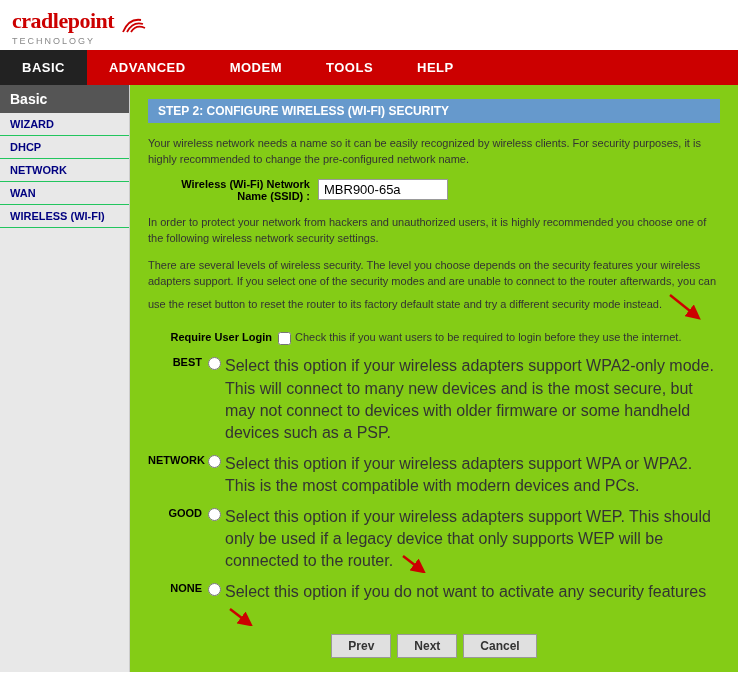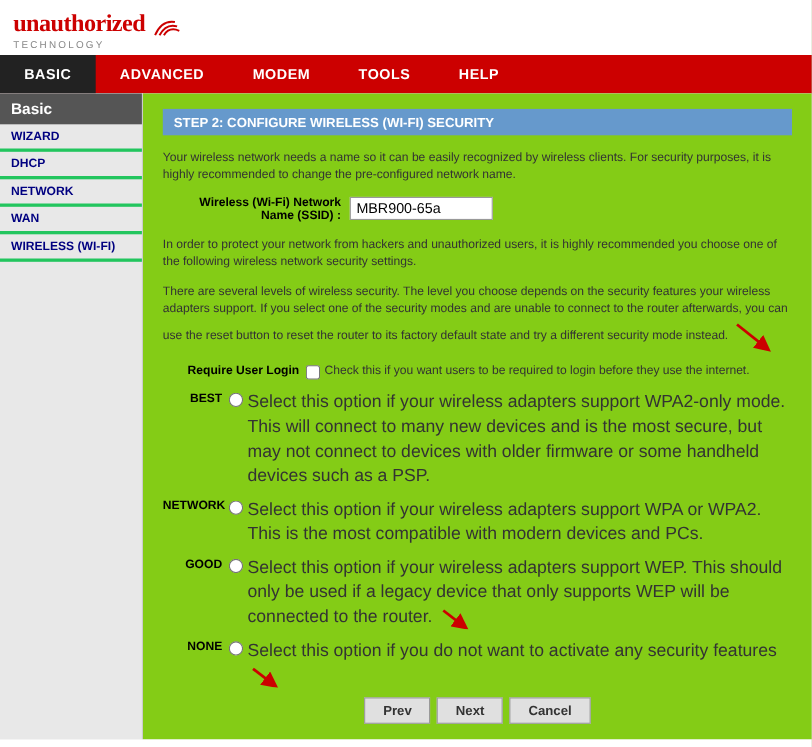--- a/index.html
+++ b/index.html
@@ -14,21 +14,21 @@
     .navbar { background: #cc0000; display: flex; }
     .navbar-item { color: white; font-weight: bold; font-size: 13px; padding: 10px 22px; cursor: pointer; text-transform: uppercase; letter-spacing: 0.5px; }
     .navbar-item.active { background: #222; color: white; }
 
     
     .main-layout { display: flex; background: #f0f0f0; min-height: 520px; }
 
     
     .sidebar { width: 130px; background: #e8e8e8; border-right: 1px solid #ccc; }
     .sidebar-header { background: #555; color: white; font-size: 14px; font-weight: bold; padding: 6px 10px; }
-    .sidebar-item { padding: 5px 10px; font-size: 11px; color: #333; cursor: pointer; border-bottom: 3px solid #22c55e; font-weight: bold; text-transform: uppercase; color: #000080; }
+    .sidebar-item { padding: 5px 10px; font-size: 11px; color: #333; cursor: pointer; border-bottom: 1px solid #22c55e; font-weight: bold; text-transform: uppercase; color: #000080; }
 
     
     .content { flex: 1; padding: 14px 18px; background: #84cc16; }
 
     
     .step-header { background: #6699cc; color: white; font-size: 12px; font-weight: bold; padding: 5px 10px; margin-bottom: 12px; }
 
     .content-text { font-size: 11px; color: #333; margin-bottom: 10px; line-height: 1.5; }
 
     
@@ -58,21 +58,21 @@
 
     
     .wipipe-logo { font-size: 14px; font-weight: bold; color: #333; }
     .wipipe-logo span { color: #cc0000; }
   </style>
 </head>
 <body>
 
 <div class="header">
   <div>
-    <span class="logo-text">unauthorized</span>
+    <span class="logo-text">cradlepoint</span>
     
     <svg width="32" height="22" style="display:inline-block;vertical-align:middle;margin-left:2px;">
       <path d="M 4 18 Q 10 4 22 6" stroke="#cc0000" stroke-width="1.8" fill="none"></path>
       <path d="M 8 18 Q 14 7 24 10" stroke="#cc0000" stroke-width="1.8" fill="none"></path>
       <path d="M 12 18 Q 17 10 26 14" stroke="#cc0000" stroke-width="1.8" fill="none"></path>
     </svg>
     <span class="logo-tech">TECHNOLOGY</span>
   </div>
 </div>
 

